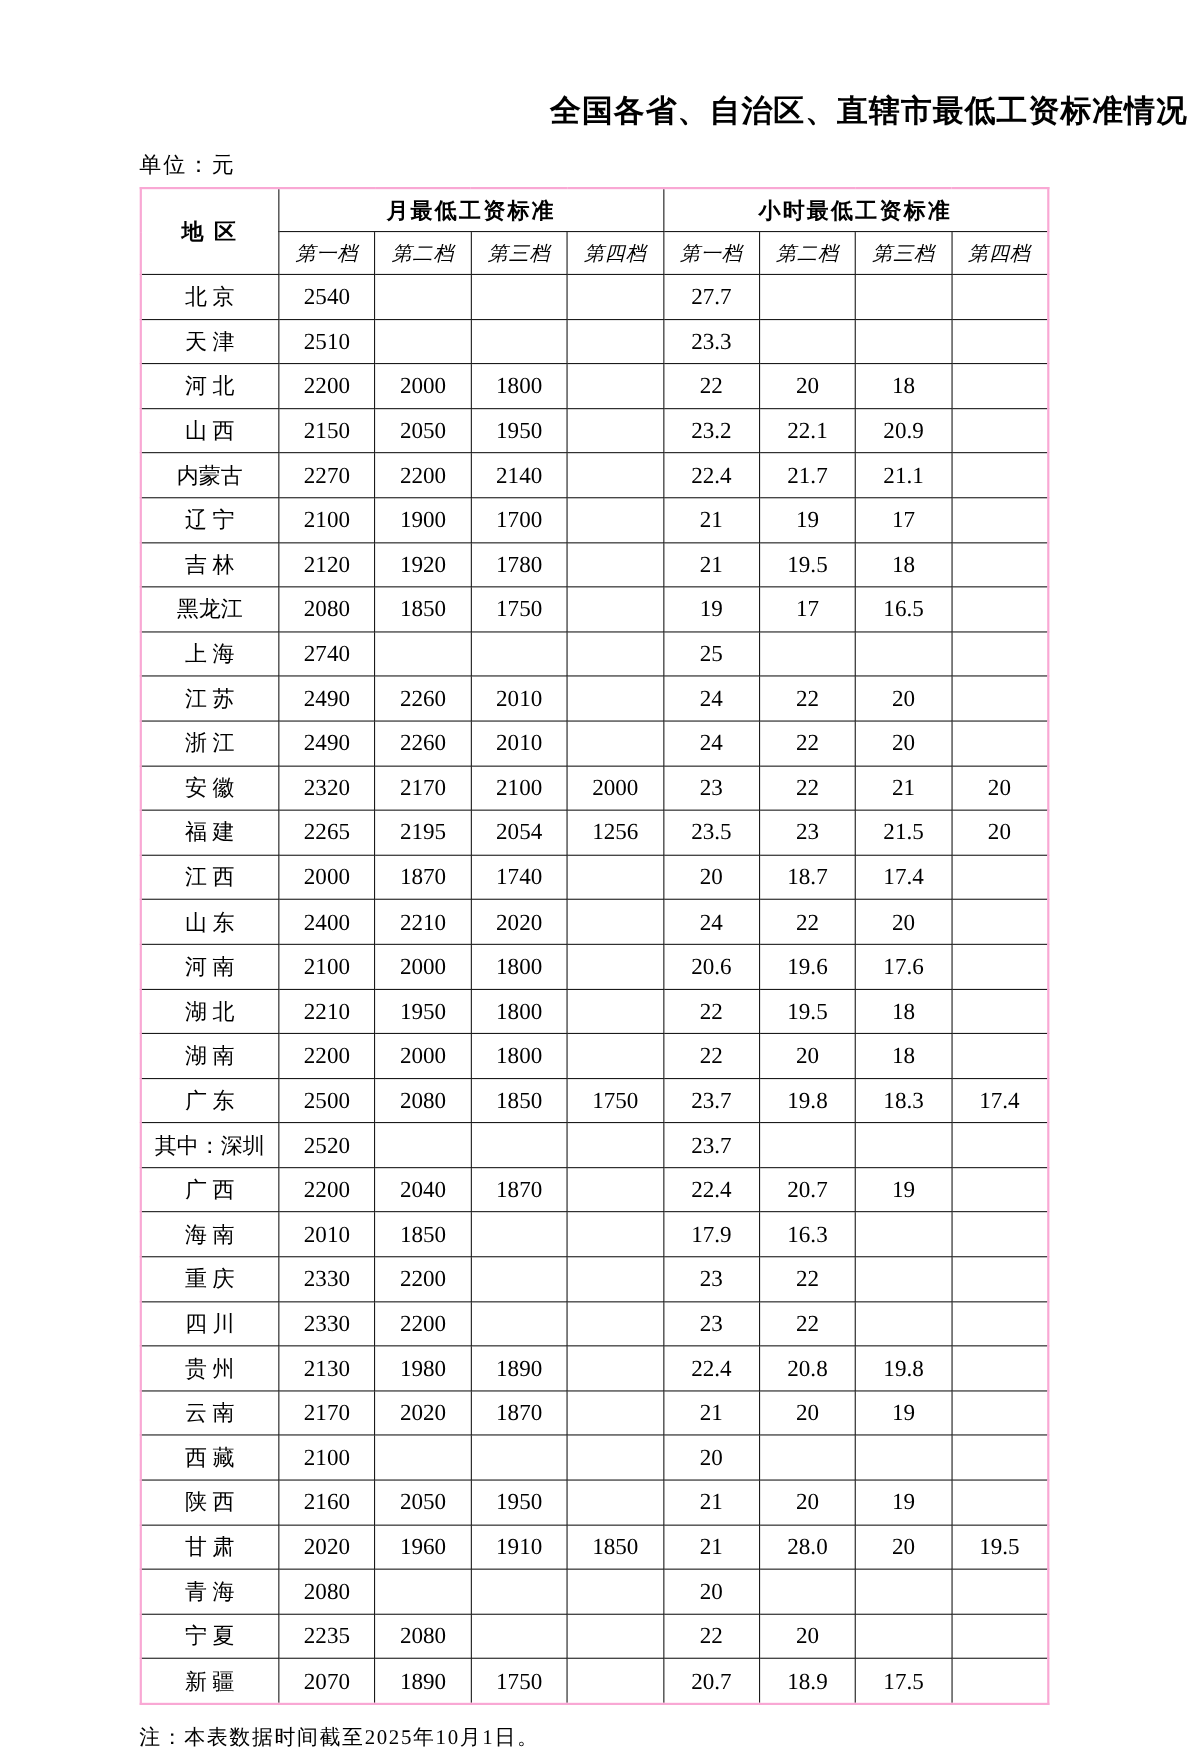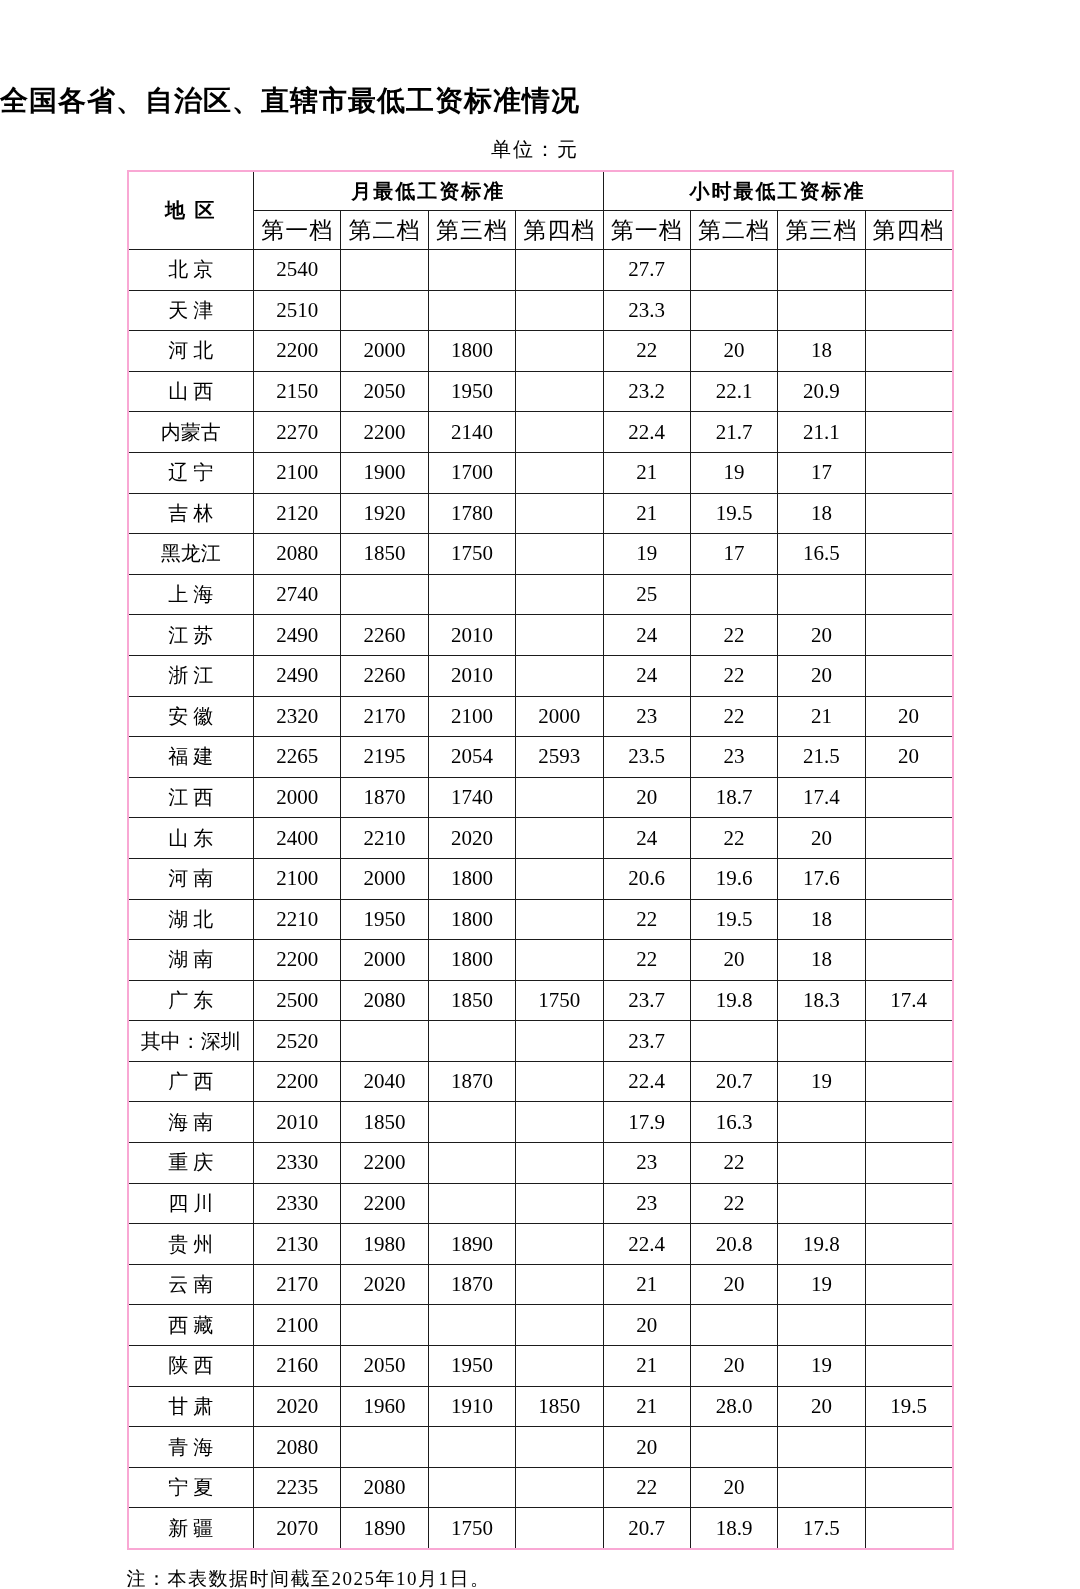--- a/index.html
+++ b/index.html
@@ -7,32 +7,32 @@
     width: 1080px;
     height: 1589px;
     background: #ffffff;
     color: #000000;
     font-family: "Liberation Serif", "DejaVu Serif", serif;
     position: relative;
     overflow: hidden;
   }
   .title {
     margin: 82px 0 0 0;
-    text-align: left;
+    text-align: right;
     font-family: "Liberation Sans", "DejaVu Sans", sans-serif;
     font-size: 28px;
     font-weight: bold;
     letter-spacing: 1px;
   }
   .table-wrap {
     width: 827px;
     margin: 16px auto 0 auto;
   }
   .unit {
-    text-align: center;
+    text-align: left;
     font-size: 20px;
     padding-right: 10px;
     margin-bottom: 7px;
     letter-spacing: 2px;
   }
   table {
     border-collapse: collapse;
     table-layout: fixed;
     width: 827px;
     border: 2px solid #f9a8d4;
@@ -47,22 +47,23 @@
     overflow: hidden;
   }
   thead th { height: 38px; }
   .region-h, .group-h {
     font-family: "Liberation Sans", "DejaVu Sans", sans-serif;
     font-size: 20px;
     font-weight: 600;
     letter-spacing: 2px;
   }
   .tier-h {
-    font-size: 23px;
+    font-size: 18px;
     letter-spacing: 1px;
+    font-style: italic;
   }
   tbody th {
     font-size: 20px;
     height: 39.6px;
     font-weight: normal;
     margin-left: 40px;
   }
   tbody td { font-size: 21px; }
   .note {
     width: 827px;
@@ -242,21 +243,21 @@
             <td>23</td>
             <td>22</td>
             <td>21</td>
             <td>20</td>
           </tr>
           <tr>
             <th>福 建</th>
             <td>2265</td>
             <td>2195</td>
             <td>2054</td>
-            <td>2593</td>
+            <td>1256</td>
             <td>23.5</td>
             <td>23</td>
             <td>21.5</td>
             <td>20</td>
           </tr>
           <tr>
             <th>江 西</th>
             <td>2000</td>
             <td>1870</td>
             <td>1740</td>

